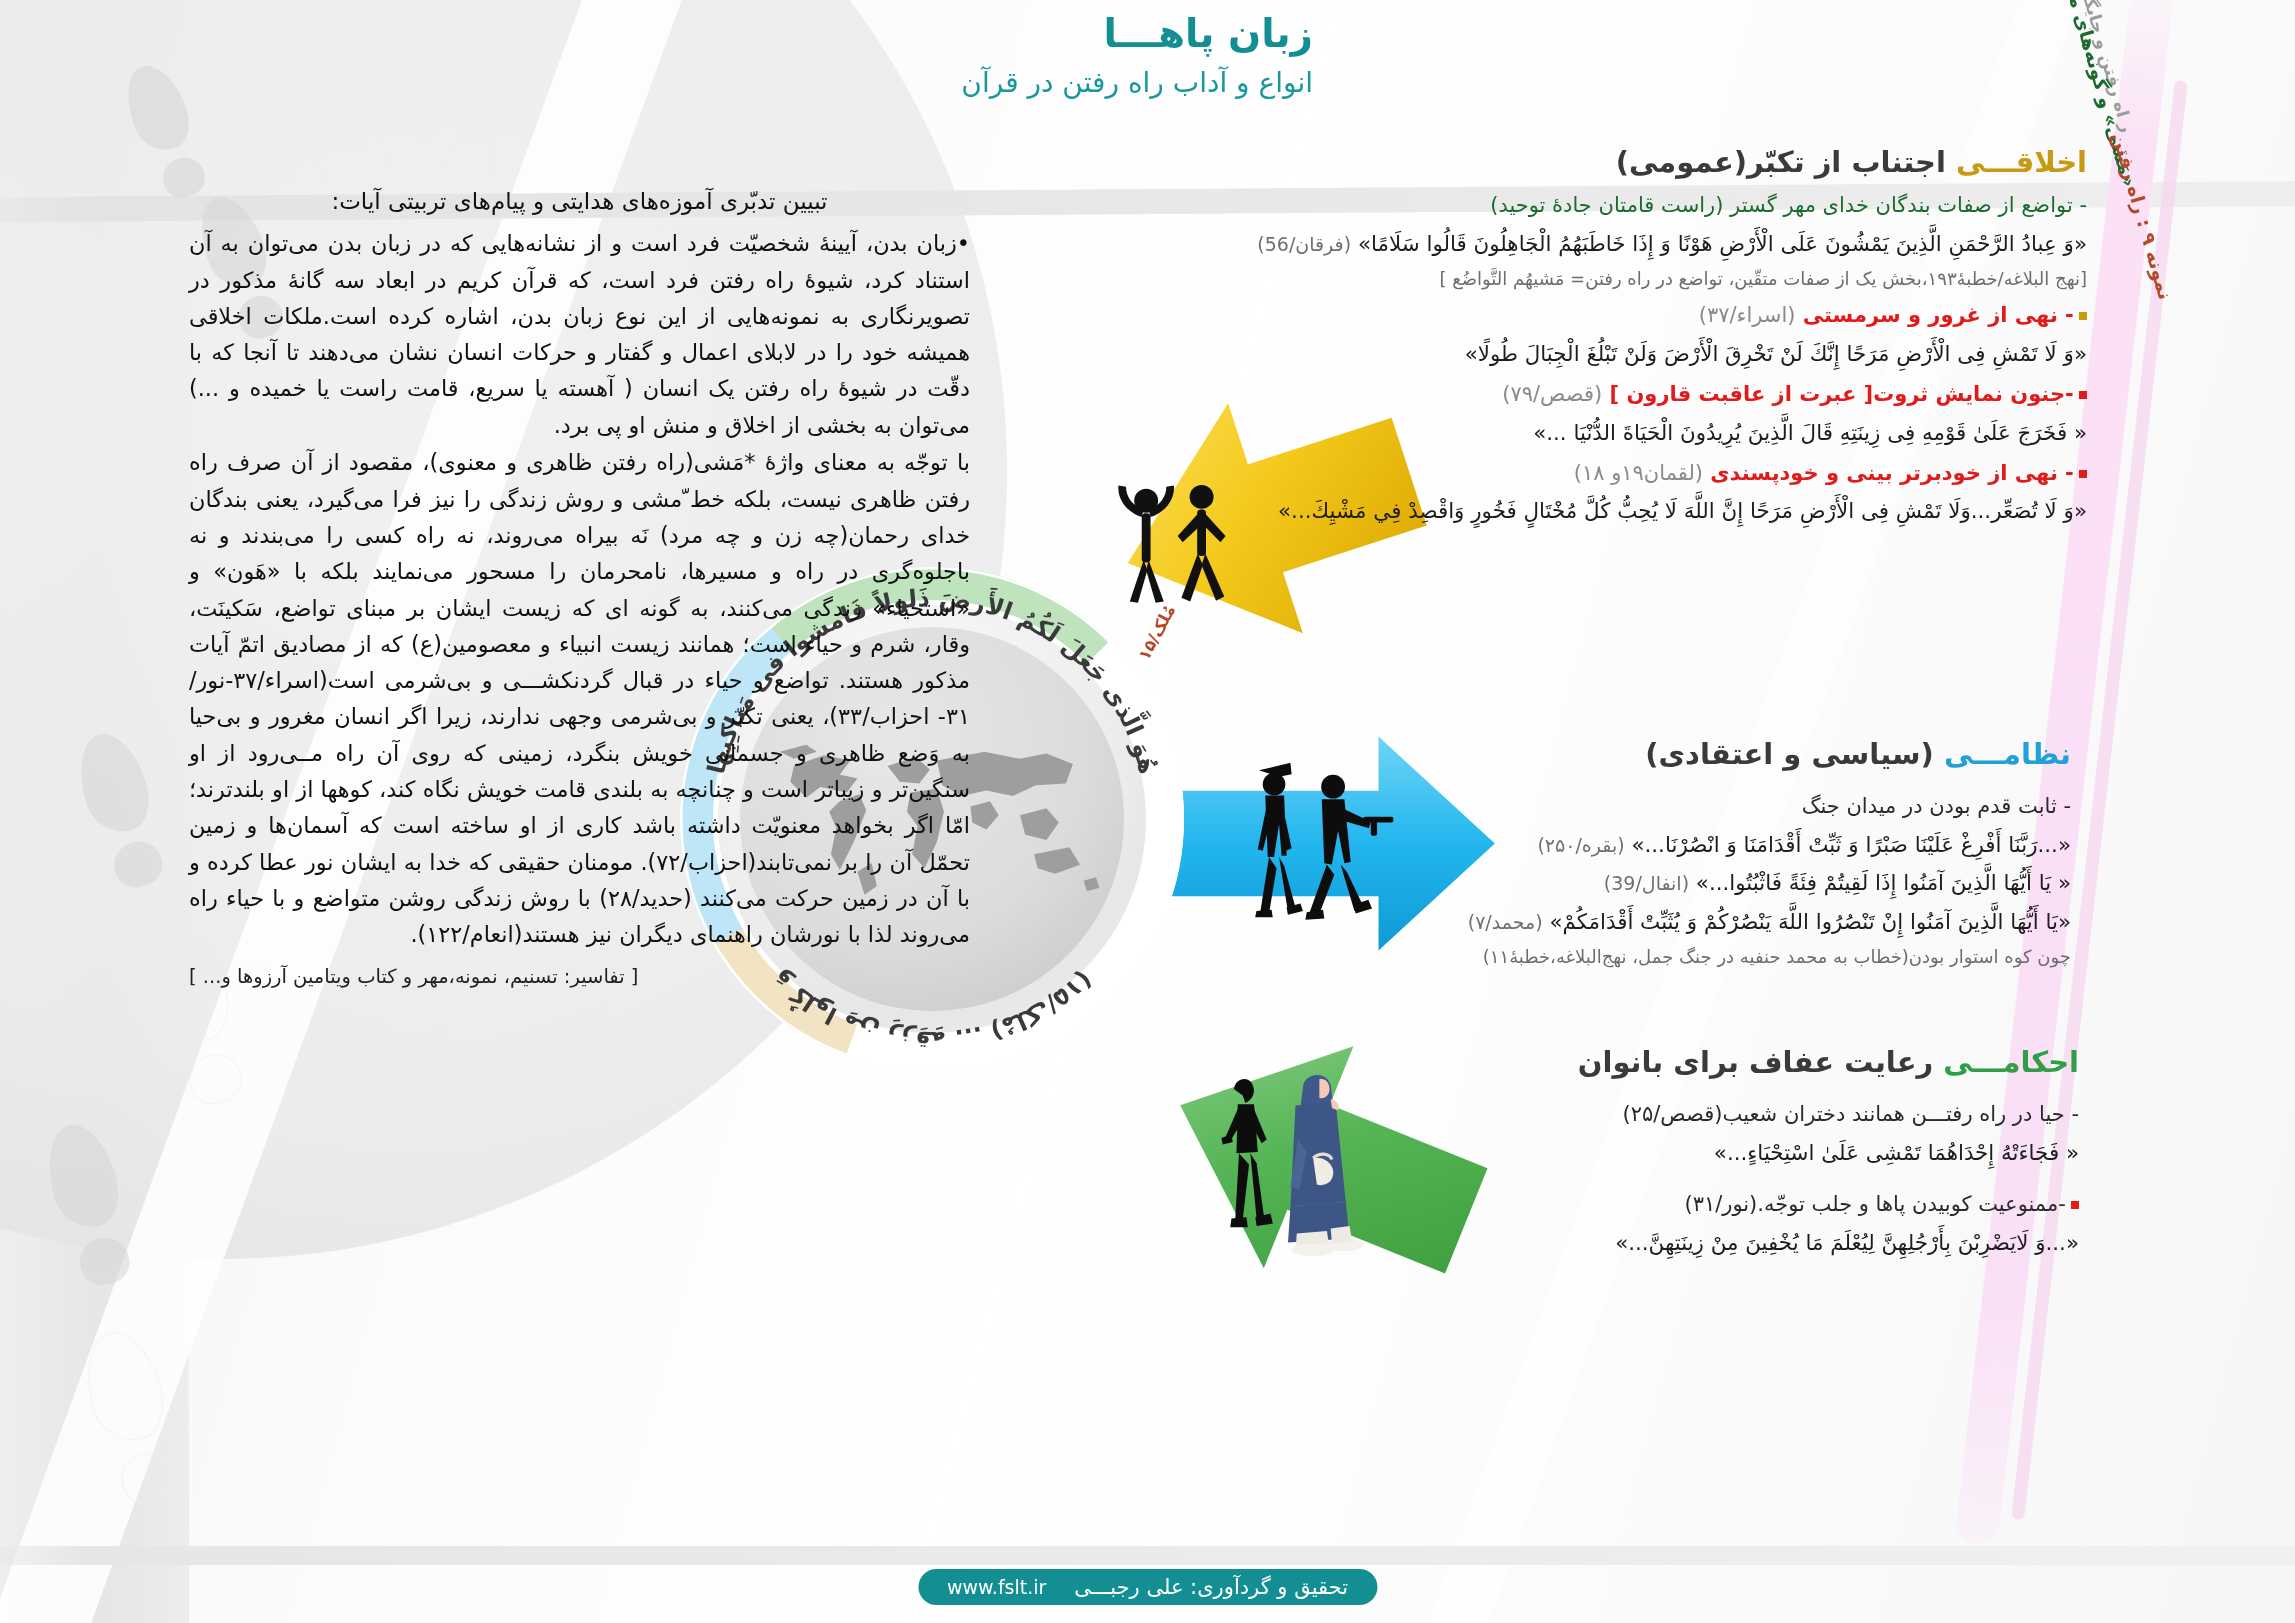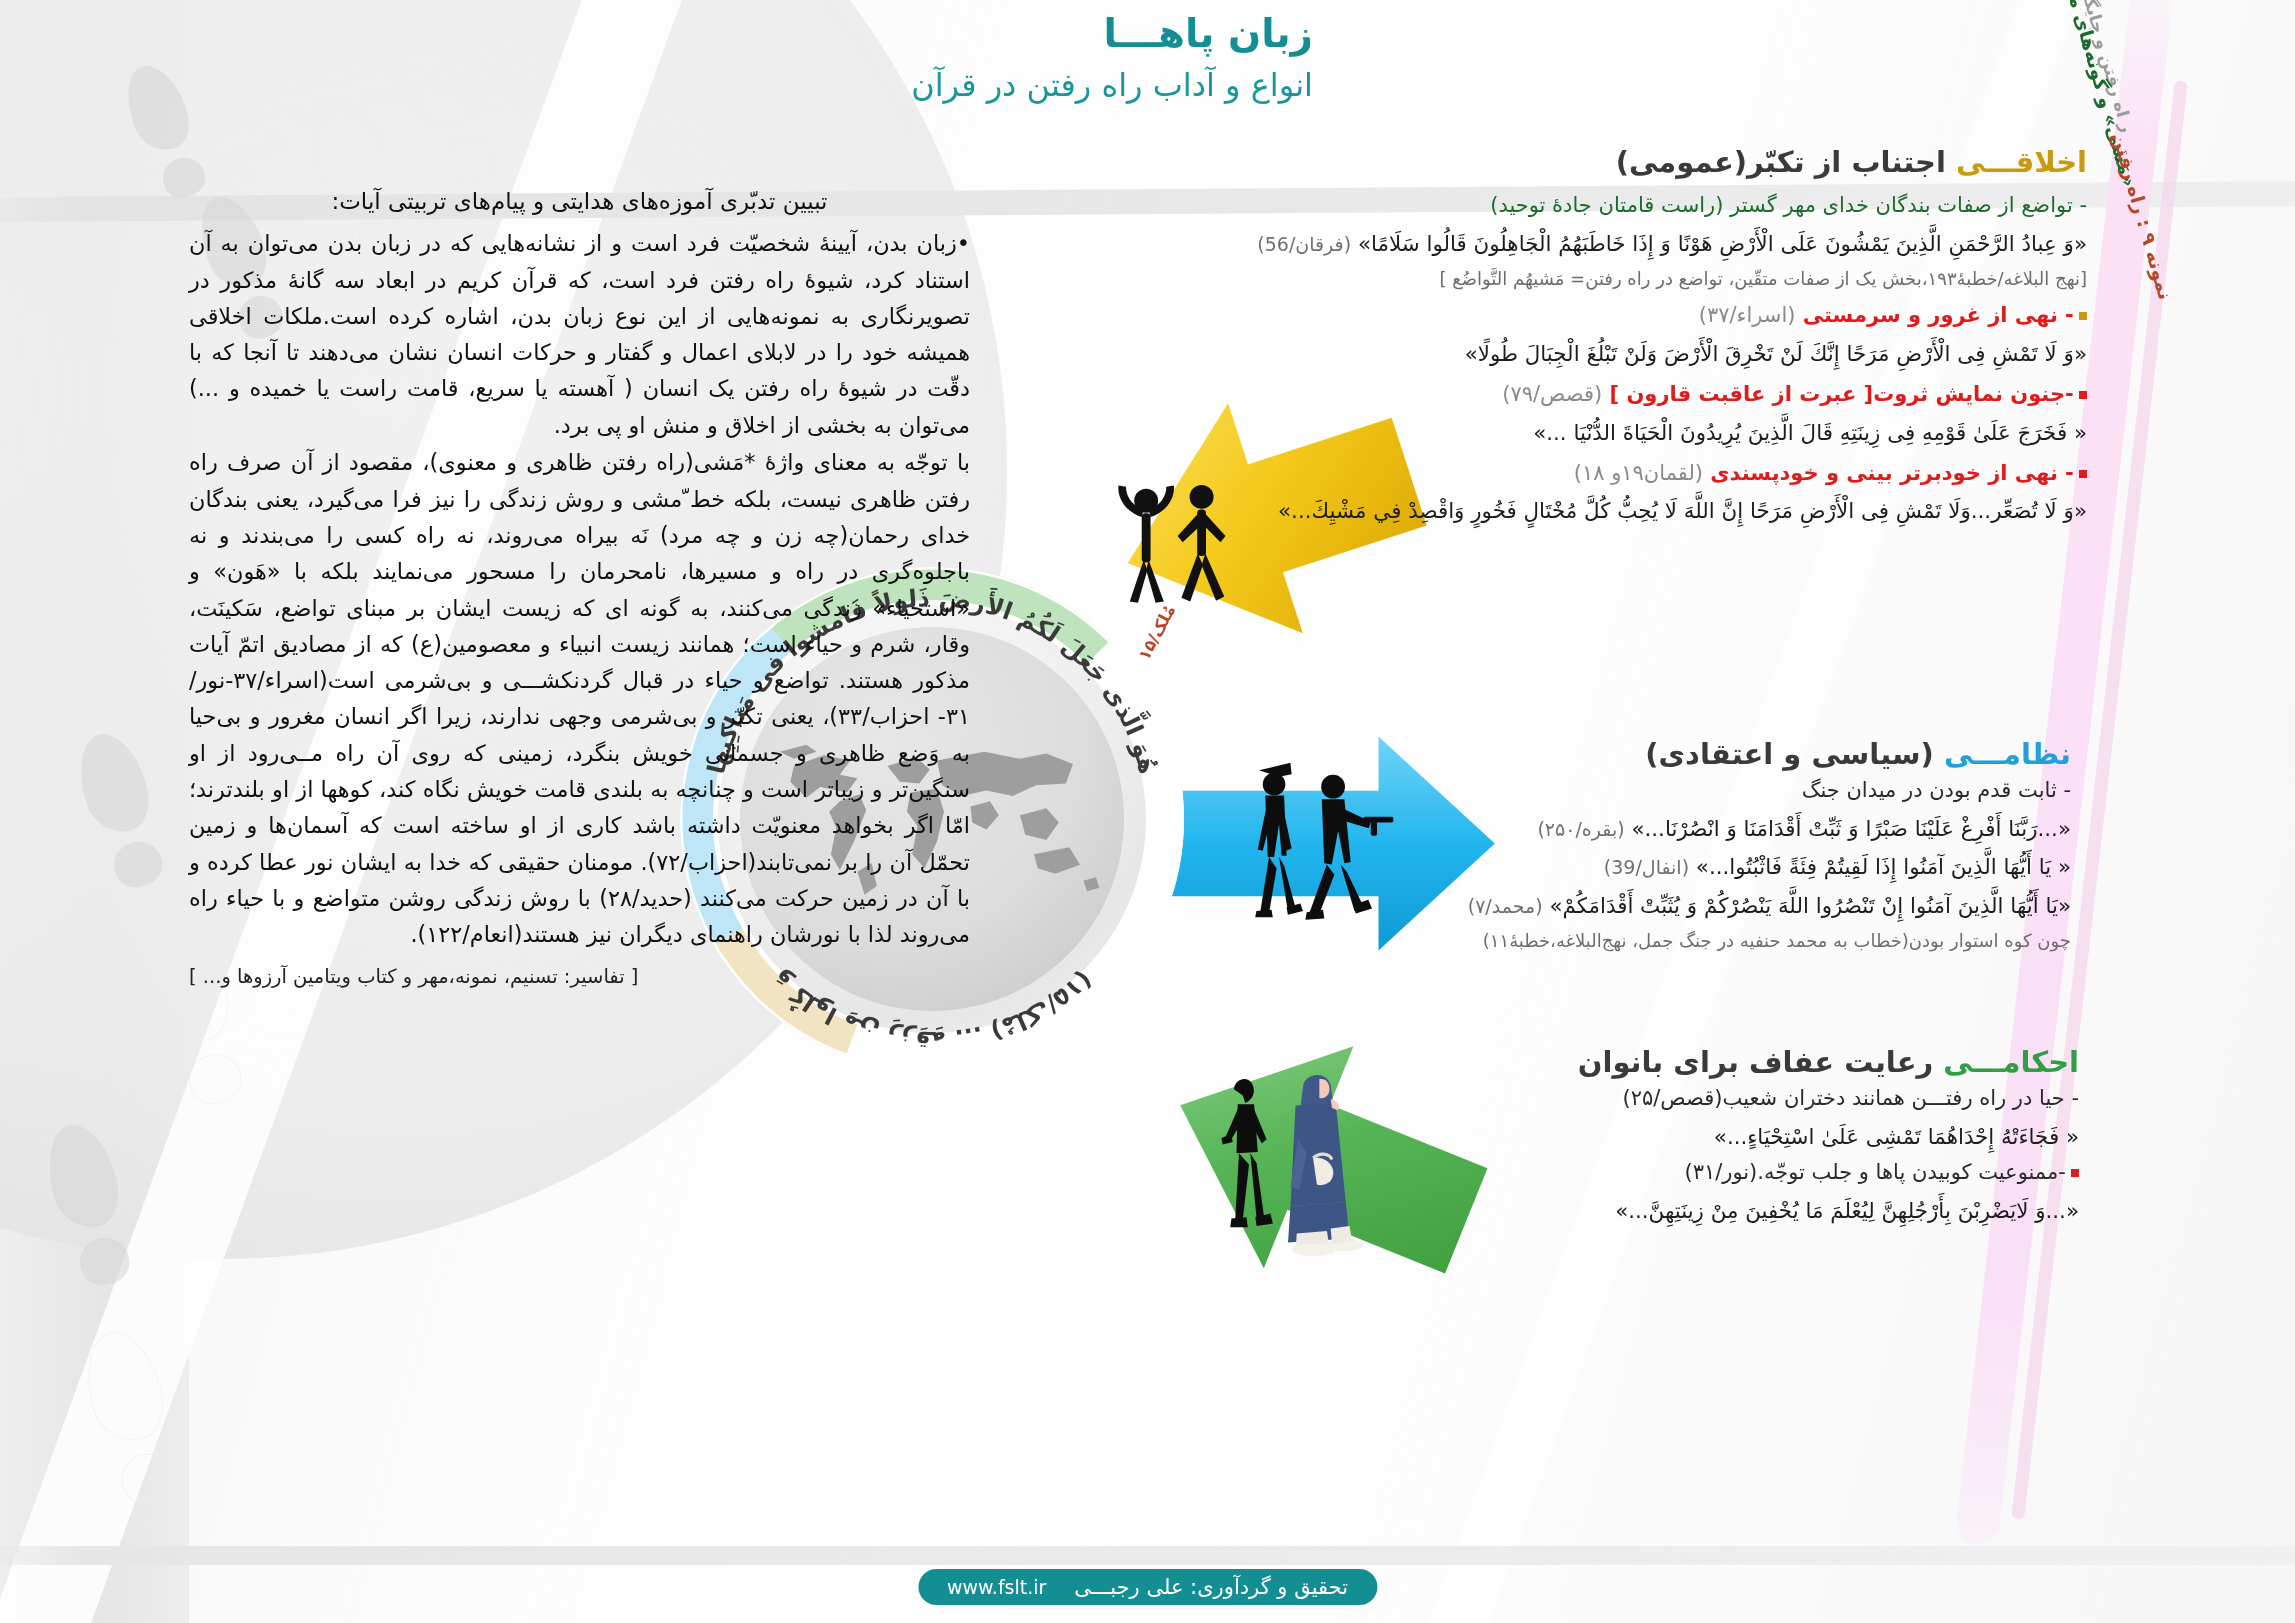--- a/index.html
+++ b/index.html
@@ -67,21 +67,21 @@
 
   
   #header{
     position:absolute; z-index:5; right:982px; top:14px; text-align:right;
   }
   .title{
     color:#138e92; font-size:39px; font-weight:bold; letter-spacing:0.6px;
     line-height:1.05; direction:rtl;
   }
   .subtitle{
-    color:#18989c; font-size:32px; font-weight:normal; margin-top:11.3px;
+    color:#18989c; font-size:28px; font-weight:normal; margin-top:11.3px;
     direction:rtl;
   }
 
   
   #leftcol{
     position:absolute; z-index:6; left:189px; top:183px; width:781px;
     text-align:justify; direction:rtl; color:#111;
     font-size:22.4px; line-height:1.62;
   }
   #leftcol .lead{ font-weight:normal; text-align:center; display:block; margin-bottom:5px; font-size:23px;}
@@ -132,21 +132,21 @@
   .sec-head .kw-a{ color:#c79a12; }
   .sec-head .kw-b{ color:#22a0d8; }
   .sec-head .kw-c{ color:#2f9e44; }
   .sec-head .rest{ color:#3a3a3a; }
   .bullet-green{ color:#1c6b2e; font-size:21px; line-height:1.55; margin-top:10px; }
   .bullet-red{ color:#e01b1b; font-size:21px; font-weight:bold; line-height:1.5; margin-top:8.8px; }
   .bullet-red .ref{ color:#8a8a8a; font-weight:normal; }
   .verse{ color:#1d1d1d; font-size:21.4px; line-height:1.5; margin-top:6.3px; }
   .verse .ref{ color:#6f6f6f; font-size:19px; }
   .note{ color:#6d6d6d; font-size:18px; margin-top:6.3px; line-height:1.4; }
-  .plain{ color:#2a2a2a; font-size:21px; line-height:1.5; margin-top:4px;}
+  .plain{ color:#2a2a2a; font-size:21px; line-height:1.5; margin-top:20px;}
   .sq{ display:inline-block; width:8.2px; height:8.2px; background:#c79a12; margin-left:5px; vertical-align:middle; }
   .sq.r{ background:#e01b1b; }
 
   #sec1{ right:208px; top:145px; width:1278px; }
   #sec2{ right:224px; top:737px; width:1278px; }
   #sec3{ right:216px; top:1045px; width:1278px; }
   #keywords{ right:208px; top:1316px; width:1322px; direction:rtl; z-index:6; }
   #keywords .kwhead{ color:#e01b1b; font-weight:bold; font-size:21px; }
   #keywords .row{ font-size:20px; color:#1b1b1b; line-height:1.55; }
   #keywords .blue{ color:#1f3fd1; }

